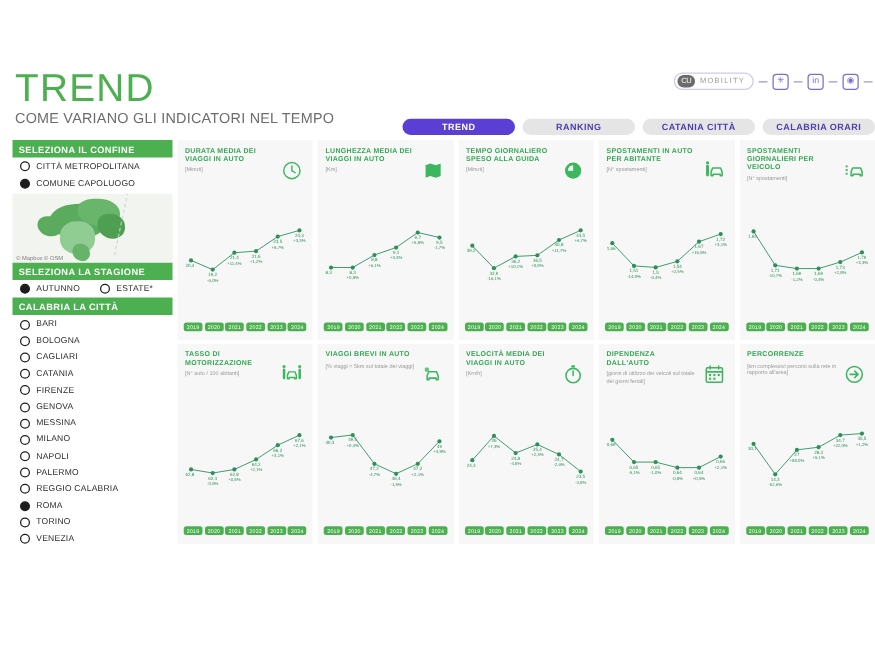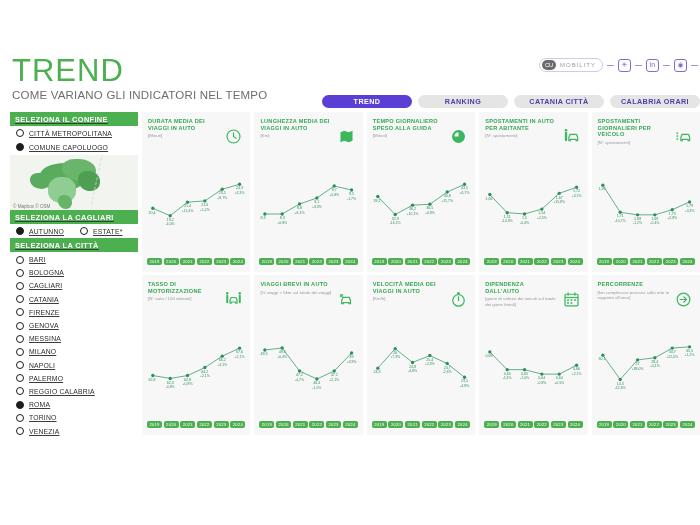--- a/index.html
+++ b/index.html
@@ -46,21 +46,21 @@
   
   .tabs{position:absolute;left:318px;top:95px;display:flex;gap:6px;}
   .tab{
     width:90px;height:13px;border-radius:7px;background:#e5e5e5;
     color:#4b3fa8;font-size:7.2px;line-height:13px;text-align:center;
     letter-spacing:.4px;font-weight:700;
   }
   .tab.active{background:#5b3fd4;color:#fff;}
 
   
-  .sidebar{position:absolute;left:6px;top:112px;width:128px;text-decoration:underline;}
+  .sidebar{position:absolute;left:6px;top:112px;width:128px;}
   .sec-head{
     background:#4caf50;color:#fff;font-size:7.4px;font-weight:700;
     letter-spacing:.35px;padding:2.5px 5px;
   }
   .radio-row{display:flex;align-items:center;gap:5px;padding:3px 0 3px 6px;}
   .radio{
     width:6px;height:6px;border-radius:50%;border:1.1px solid #1d1d1d;background:#fff;
     flex:0 0 auto;
   }
   .radio.on{background:#1d1d1d;}
@@ -168,33 +168,33 @@
       <div class="blob b1"></div>
       <div class="blob b2"></div>
       <div class="blob b5"></div>
       <div class="blob b4"></div>
       <div class="blob b3"></div>
       <div class="blob b6"></div>
       <div class="coast"></div>
       <div class="map-attr">© Mapbox  © OSM</div>
     </div>
 
-    <div class="sec-head">SELEZIONA LA CAGLIARI</div>
+    <div class="sec-head">SELEZIONA LA STAGIONE</div>
     <div class="inline-opts">
       <div class="radio-row">
         <span class="radio on"></span>
         <span class="radio-lbl">AUTUNNO</span>
       </div>
       <div class="radio-row">
         <span class="radio"></span>
         <span class="radio-lbl">ESTATE*</span>
       </div>
     </div>
 
-    <div class="sec-head">SELEZIONA LA CITTÀ</div>
+    <div class="sec-head">CALABRIA LA CITTÀ</div>
     <div class="city-list">
         <div class="city-row">
           <span class="radio"></span>
           <span class="radio-lbl">BARI</span>
         </div>
         <div class="city-row">
           <span class="radio"></span>
           <span class="radio-lbl">BOLOGNA</span>
         </div>
         <div class="city-row">

